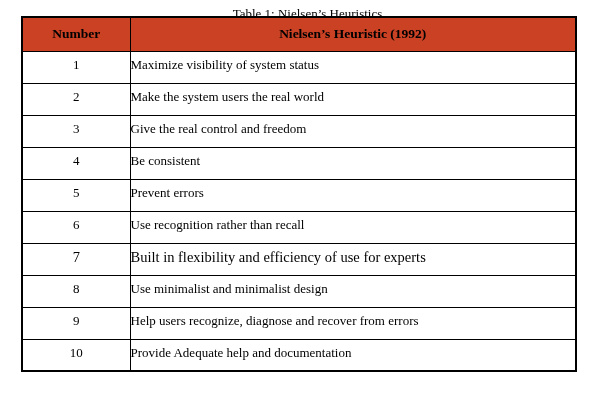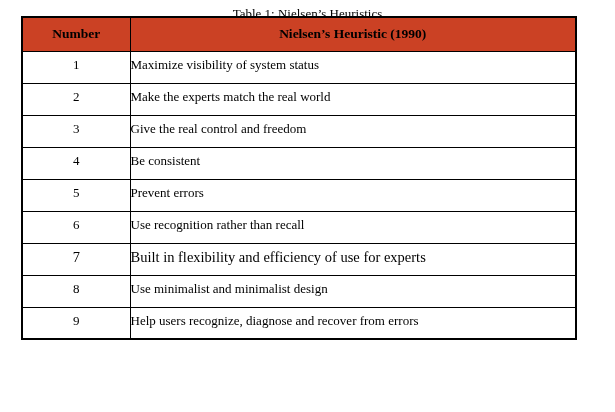--- a/index.html
+++ b/index.html
@@ -67,31 +67,31 @@
 <div class="caption">Table 1: Nielsen’s Heuristics</div>
 
 <table class="heuristics">
   <colgroup>
     <col class="num-col">
     <col>
   </colgroup>
   <thead>
     <tr>
       <th>Number</th>
-      <th>Nielsen’s Heuristic (1990)</th>
+      <th>Nielsen’s Heuristic (1992)</th>
     </tr>
   </thead>
   <tbody>
     <tr>
       <td class="num">1</td>
       <td class="heur">Maximize visibility of system status</td>
     </tr>
     <tr>
       <td class="num">2</td>
-      <td class="heur">Make the experts match the real world</td>
+      <td class="heur">Make the system users the real world</td>
     </tr>
     <tr>
       <td class="num">3</td>
       <td class="heur">Give the real control and freedom</td>
     </tr>
     <tr>
       <td class="num">4</td>
       <td class="heur">Be consistent</td>
     </tr>
     <tr>
@@ -107,14 +107,18 @@
       <td class="heur">Built in flexibility and efficiency of use for experts</td>
     </tr>
     <tr>
       <td class="num">8</td>
       <td class="heur">Use minimalist and minimalist design</td>
     </tr>
     <tr>
       <td class="num">9</td>
       <td class="heur">Help users recognize, diagnose and recover from errors</td>
     </tr>
+    <tr>
+      <td class="num">10</td>
+      <td class="heur">Provide Adequate help and documentation</td>
+    </tr>
   </tbody>
 </table>
 
 </body></html>

